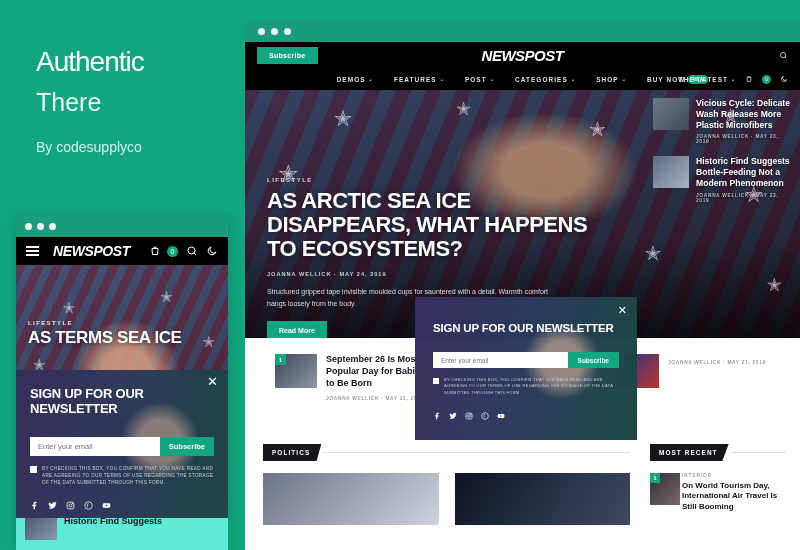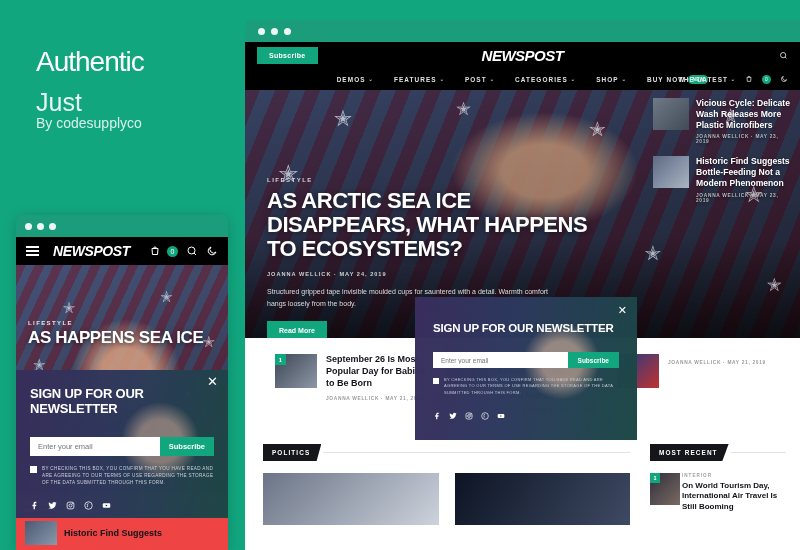--- a/index.html
+++ b/index.html
@@ -17,21 +17,21 @@
   }
   .promo-title {
     font-size:28px; font-weight:normal; color:#ffffff;
     letter-spacing:-1px; line-height:1;
   }
   .promo-sub {
     font-size:25px; color:#e9f7f3; font-weight:400;
     margin-top:14px; line-height:1;
   }
   .promo-by {
-    font-size:14px; color:#d8f0ea; 
+    font-size:14px; color:#d8f0ea; margin-top:24px;
   }
 
   
   .mobile {
     position:absolute; left:16px; top:215px; width:212px; height:335px;
     background:#1b9d7c; border-radius:6px 6px 0 0; overflow:hidden;
     box-shadow:0 2px 14px rgba(0,0,0,.18);
   }
   .mobile-bar { height:22px; display:flex; align-items:center; padding-left:9px; gap:5px; }
   .dot { width:7px; height:7px; border-radius:50%; background:#ffffff; opacity:.92; }
@@ -114,22 +114,22 @@
   .m-social span { color:#fff; display:block; }
 
   .m-backdrop-text {
     position:absolute; left:0; right:0; bottom:34px; z-index:5;
     background:rgba(140,140,140,.55); padding:3px 8px;
     font-family:"Liberation Serif", serif; color:#f2f2f2;
   }
   .m-backdrop-text .b1 { font-size:10px; }
   .m-backdrop-text .b2 { font-size:5.5px; }
   .m-bottom {
-    position:absolute; left:0; right:0; bottom:0; height:34px; background:#ef4444;
-    display:flex; align-items:center; gap:7px; padding:0 9px; z-index:5;
+    position:absolute; left:0; right:0; bottom:0; height:34px; background:#5eead4;
+    display:flex; align-items:flex-start; gap:7px; padding:0 9px; z-index:5;
   }
   .m-bottom-thumb {
     width:32px; height:24px; flex:none;
     background:linear-gradient(135deg,#4a5a72,#8a98ab);
   }
   .m-bottom-title { font-size:9px; font-weight:bold; color:#12131a; line-height:1.15; }
 
   
   .browser {
     position:absolute; left:245px; top:20px; width:555px; height:530px;
@@ -310,21 +310,21 @@
     display:flex; align-items:center; justify-content:center;
   }
   .recent-cat { font-size:4.6px; color:#a0a0a0; letter-spacing:1px; font-weight:bold; }
   .recent-title { font-size:8px; font-weight:bold; color:#12131a; line-height:1.3; margin-top:3px; }
 </style>
 </head>
 <body>
 
 <div class="promo">
   <div class="promo-title">Authentic</div>
-  <div class="promo-sub">Just</div>
+  <div class="promo-sub">There</div>
   <div class="promo-by">By codesupplyco</div>
 </div>
 
 <div class="mobile">
   <div class="mobile-bar">
     <span class="dot"></span>
     <span class="dot"></span>
     <span class="dot"></span>
   </div>
   <div class="mobile-screen">
@@ -357,21 +357,21 @@
       <div class="m-stars">
         <span class="star" style="left:22%;top:12%">✭</span>
         <span class="star" style="left:68%;top:8%">✭</span>
         <span class="star" style="left:88%;top:24%">✭</span>
         <span class="star" style="left:8%;top:32%">✭</span>
         <span class="star" style="left:78%;top:42%">✭</span>
         <span class="star" style="left:12%;top:68%;color:#e8c33a">✭</span>
         <span class="star" style="left:30%;top:88%;color:#e8c33a">✭</span>
       </div>
       <div class="m-cat">LIFESTYLE</div>
-      <div class="m-title">AS HAPPENS SEA ICE</div>
+      <div class="m-title">AS TERMS SEA ICE</div>
 
       <div class="m-modal">
         <div class="m-modal-bg"></div>
         <span class="m-modal-close">✕</span>
         <div class="m-modal-inner">
           <div class="m-modal-title">SIGN UP FOR OUR NEWSLETTER</div>
           <div class="m-form">
             <input type="text" placeholder="Enter your email" style="">
             <button>Subscribe</button>
           </div>

